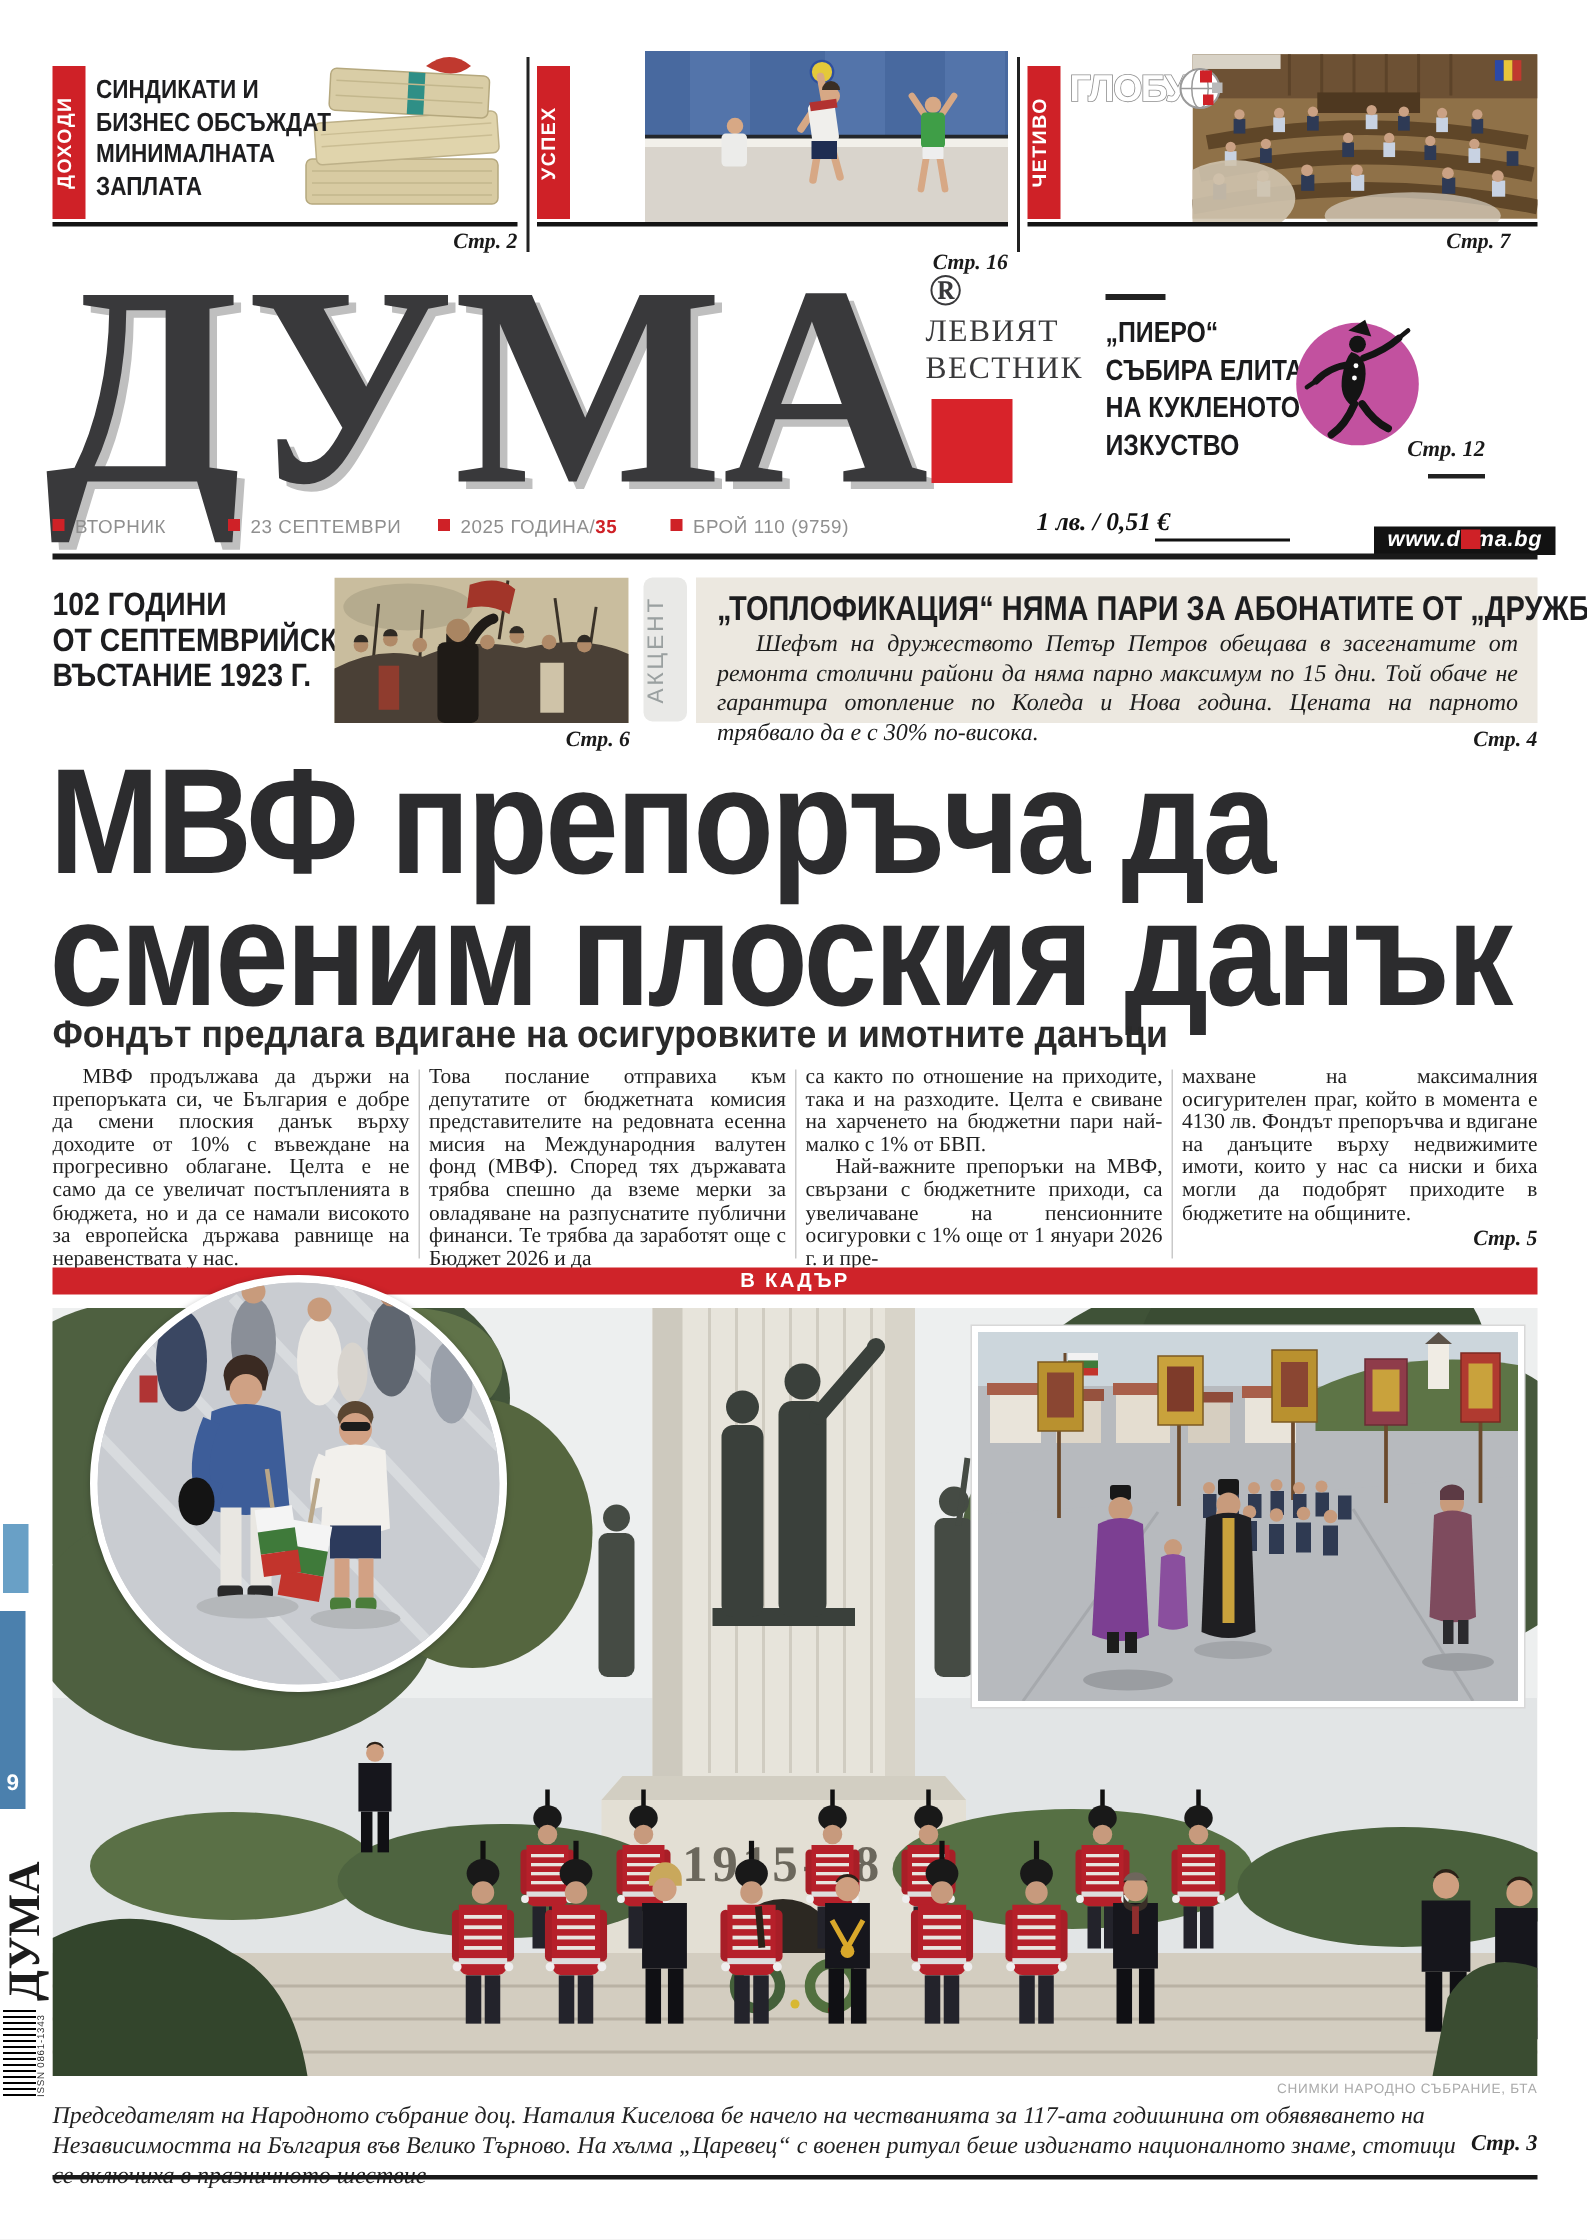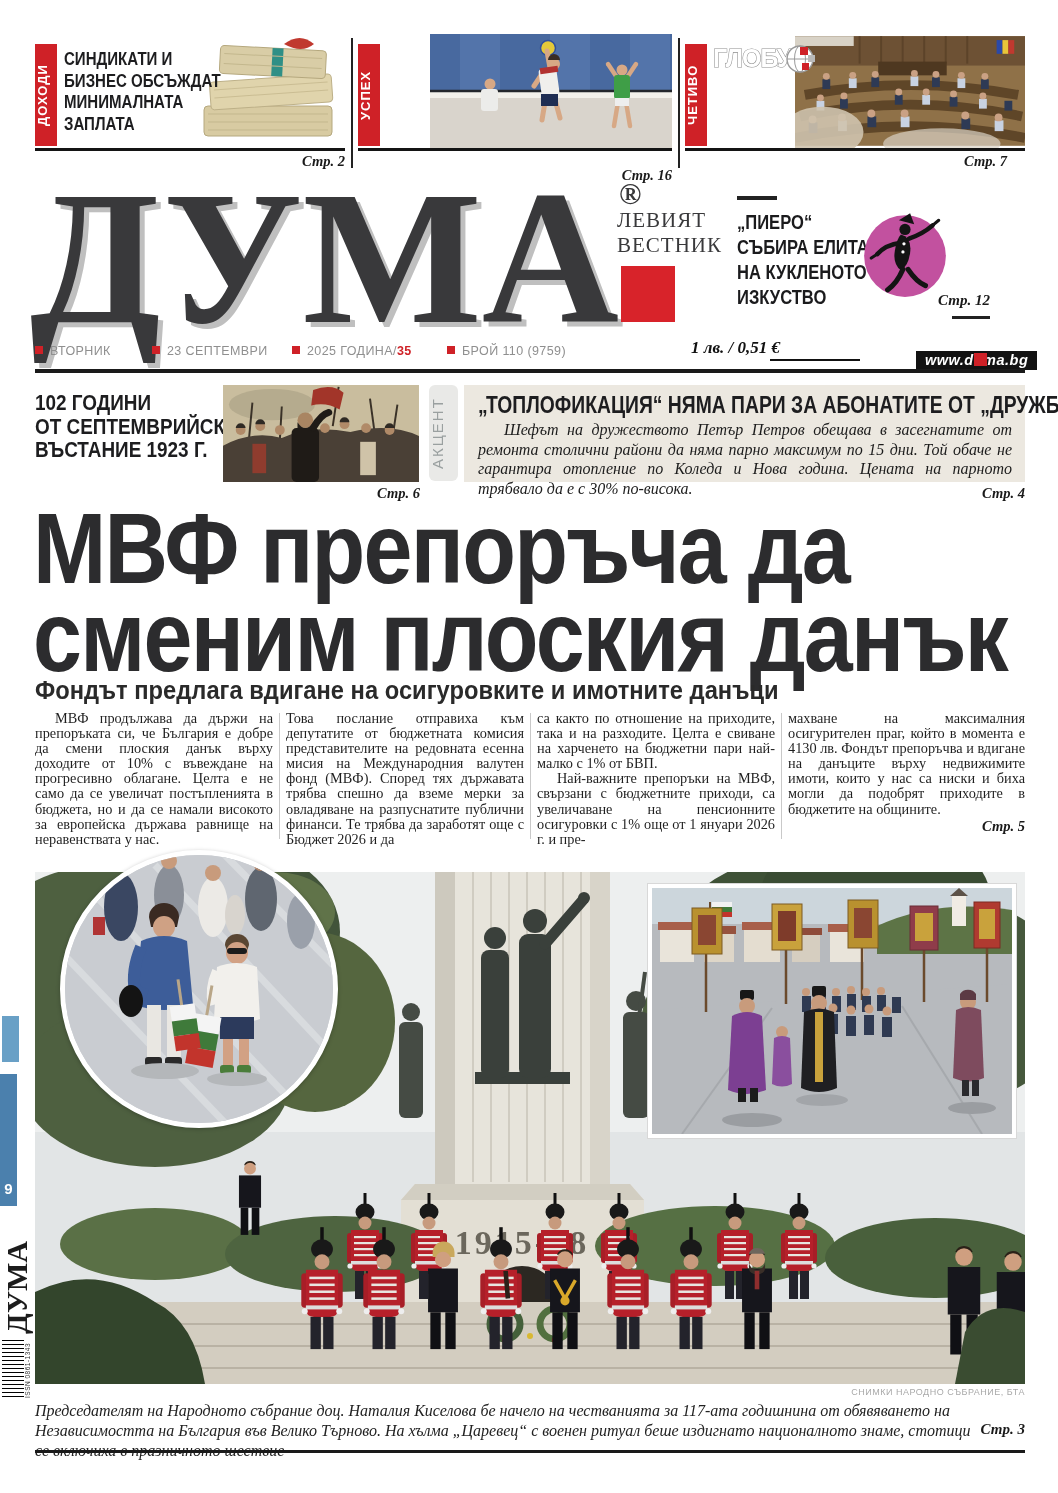--- a/index.html
+++ b/index.html
@@ -328,20 +328,21 @@
   <div class="abs bodycol" style="left:537px;top:711px;width:238px;">
     <p>са както по отношение на приходите, така и на разходите. Целта е свиване на харченето на бюджетни пари най-малко с 1% от БВП.</p>
     <p class="ind">Най-важните препоръки на МВФ, свързани с бюджетните приходи, са увеличаване на пенсионните осигуровки с 1% още от 1 януари 2026 г. и пре-</p>
   </div>
   <div class="abs colsep" style="left:781px;top:713px;height:126px;"></div>
   <div class="abs bodycol" style="left:788px;top:711px;width:237px;">
     <p>махване на максималния осигурителен праг, който в момента е 4130 лв. Фондът препоръчва и вдигане на данъците върху недвижимите имоти, които у нас са ниски и биха могли да подобрят приходите в бюджетите на общините.</p>
   </div>
   <div class="abs pg" style="left:925px;top:818px;width:100px;">Стр. 5</div>
 
+  <div class="abs redbar" style="left:35px;top:845px;width:990px;height:18px;">В КАДЪР</div>
 
   <svg class="abs" style="left:35px;top:872px;" width="990" height="512" viewBox="0 0 990 512">
     <defs>
       <g id="gd">
         <rect x="-1.5" y="-32" width="3" height="13" fill="#101010"></rect>
         <ellipse cx="0" cy="-13" rx="9.5" ry="8.5" fill="#191919"></ellipse>
         <circle cx="0" cy="-2" r="6.5" fill="#c79a7d"></circle>
         <rect x="-18" y="8" width="6" height="30" rx="3" fill="#a81e27"></rect>
         <rect x="12" y="8" width="6" height="30" rx="3" fill="#a81e27"></rect>
         <path d="M-14,5 h28 v34 q0,7 -7,7 h-14 q-7,0 -7,-7 z" fill="#b6202a"></path>

